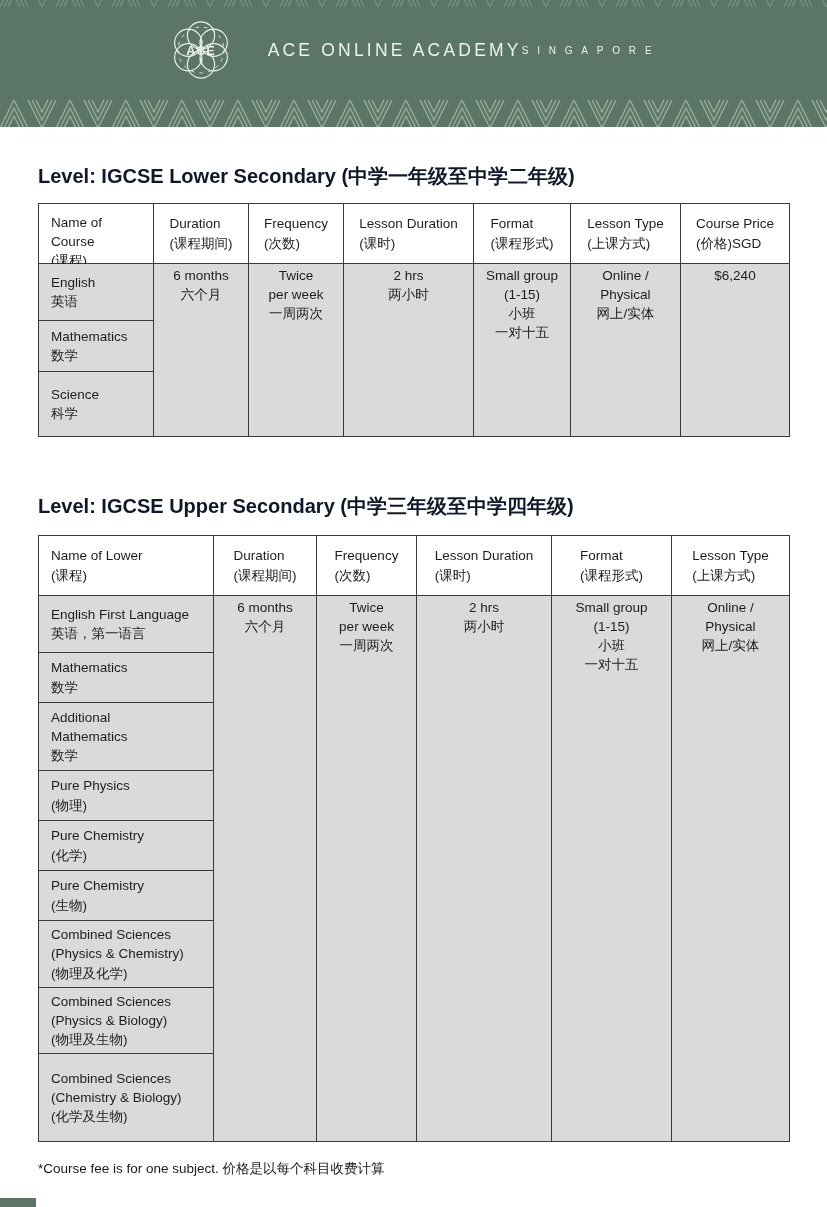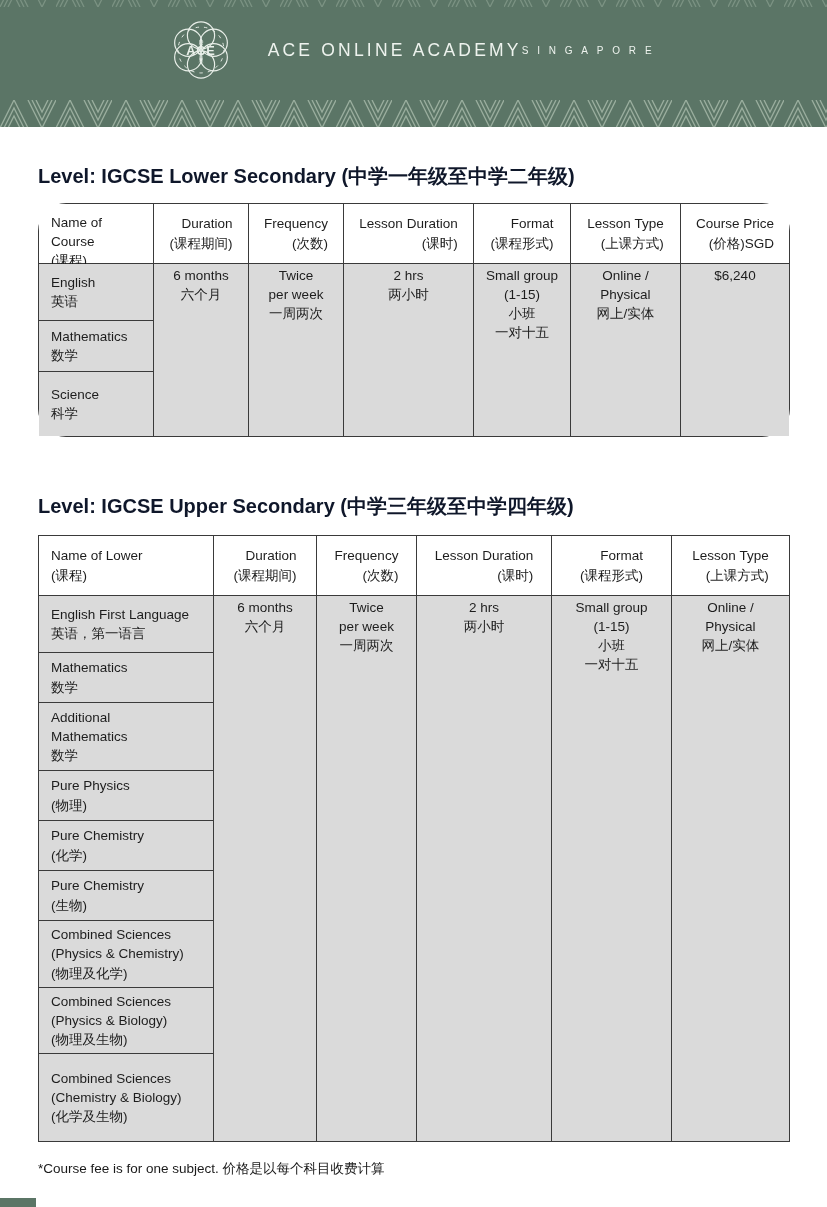--- a/index.html
+++ b/index.html
@@ -50,36 +50,35 @@
   .table{
     display:grid;
     border:1.5px solid var(--bd);
     width:750px;
     box-sizing:content-box;
     background:#fff;
   }
   .t1{
     grid-template-columns:115px 95px 95px 130px 97px 110px 108px;
     grid-template-rows:60px 57px 51px 64px;
-    border-radius:28px;
   }
   .t2{
     grid-template-columns:175px 103px 100px 135px 120px 117px;
     grid-template-rows:60px 57px 50px 68px 50px 50px 50px 67px 66px 87px;
   }
   .cell{
     box-sizing:border-box;
     border-right:1px solid var(--bd);
     border-bottom:1px solid var(--bd);
     display:flex;
     font-size:13.5px;line-height:1.42;
     white-space:pre-line;
     color:var(--ink);
   }
-  .hc{background:#fff;align-items:center;justify-content:center;text-align:right;padding:4px 4px;}
+  .hc{background:#fff;align-items:center;justify-content:center;text-align:left;padding:4px 4px;}
   .hc.tl{align-items:flex-start;justify-content:flex-start;text-align:left;padding:9px 8px 0 12px;}
   .t2 .hc.tl{align-items:center;padding-top:0;}
   .name{background:var(--grey);align-items:center;justify-content:flex-start;text-align:left;padding:4px 8px 4px 12px;}
   .val{background:var(--grey);align-items:flex-start;justify-content:center;text-align:center;padding-top:2px;}
   .t1 .span{grid-row:2/5;}
   .t2 .span{grid-row:2/11;}
   .gc1{grid-column:1}.gc2{grid-column:2}.gc3{grid-column:3}.gc4{grid-column:4}
   .gc5{grid-column:5}.gc6{grid-column:6}.gc7{grid-column:7}
   .gr1{grid-row:1}.gr2{grid-row:2}.gr3{grid-row:3}.gr4{grid-row:4}.gr5{grid-row:5}
   .gr6{grid-row:6}.gr7{grid-row:7}.gr8{grid-row:8}.gr9{grid-row:9}.gr10{grid-row:10}

